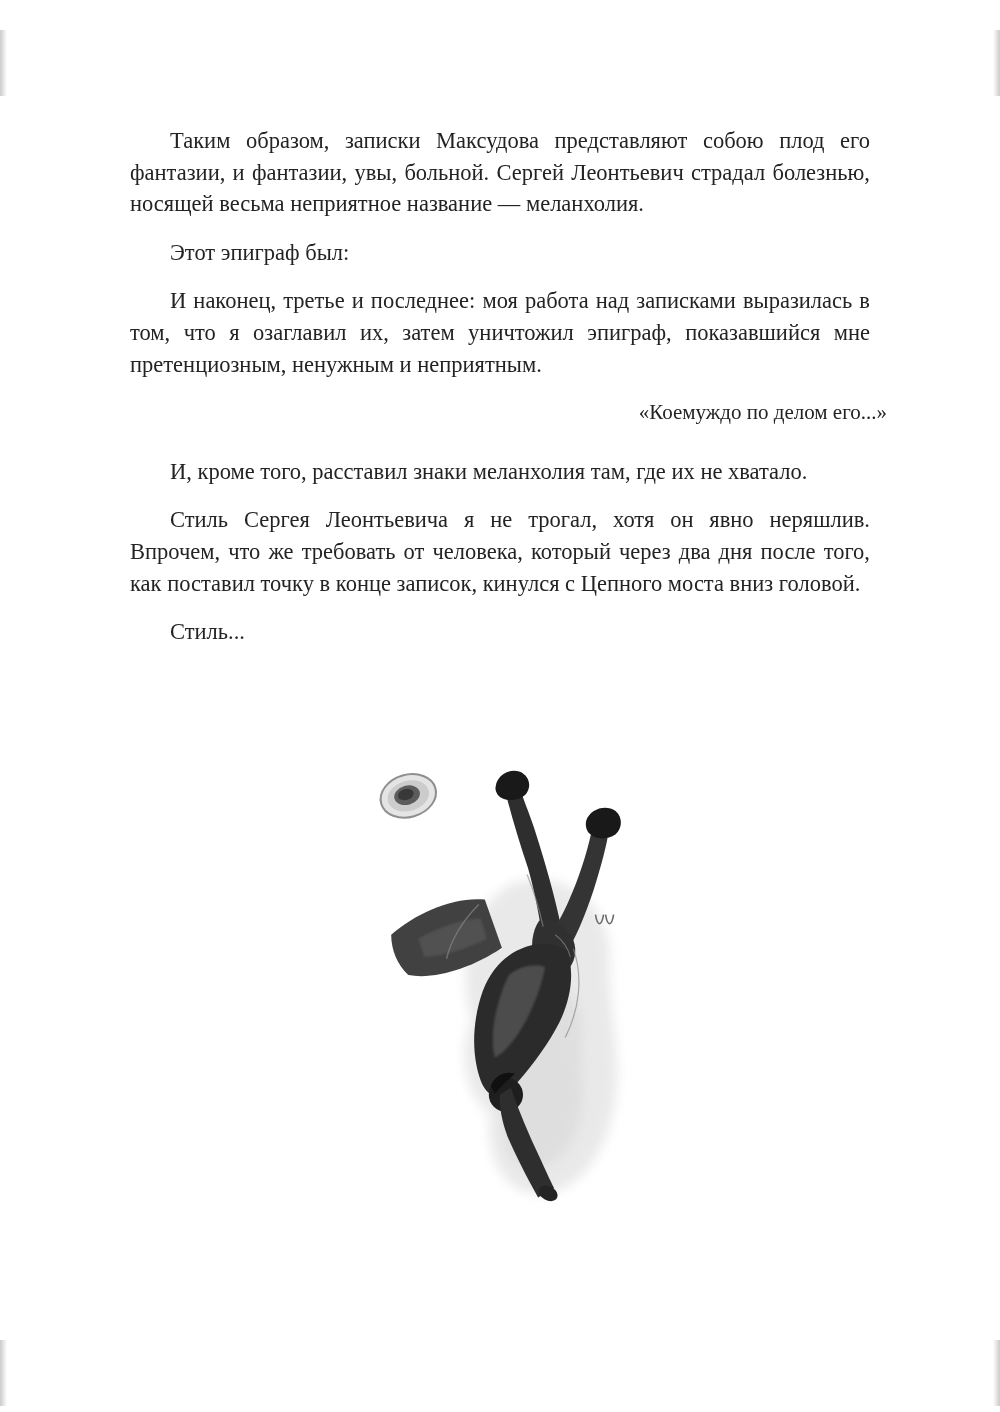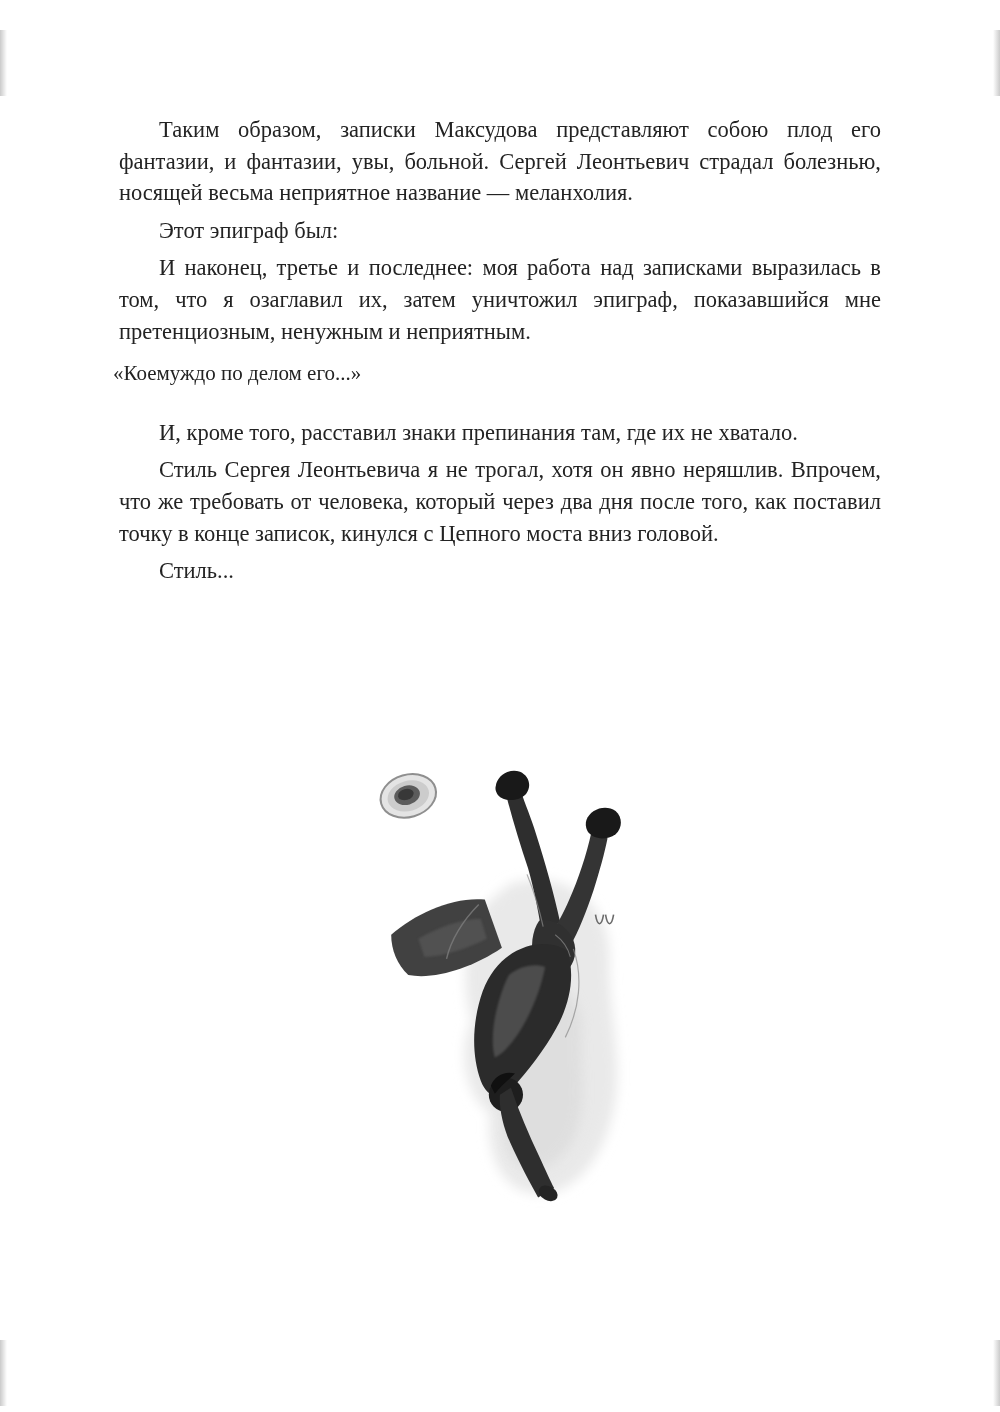--- a/index.html
+++ b/index.html
@@ -22,25 +22,25 @@
     top: 108px;
     width: 774px;
     color: #232323;
     font-size: 22.5px;
     line-height: 31.6px;
     text-align: justify;
     hyphens: auto;
   }
   .text-block p {
     text-indent: 40px;
-    margin: 6px;
+    margin: 17px;
   }
   .text-block p.epigraph {
     text-indent: 0;
-    text-align: left;
+    text-align: right;
     font-size: 21px;
     margin: 11px 0 27px 0;
   }
   .illustration {
     position: absolute;
     left: 358px;
     top: 733px;
     width: 322px;
     height: 484px;
   }
@@ -65,21 +65,21 @@
   <div class="edge left top"></div>
   <div class="edge right top"></div>
   <div class="edge left bottom"></div>
   <div class="edge right bottom"></div>
 
   <div class="text-block" lang="ru">
     <p>Таким образом, записки Максудова представляют собою плод его фантазии, и фантазии, увы, больной. Сергей Леонтьевич страдал болезнью, носящей весьма неприятное название — меланхолия.</p>
     <p>Этот эпиграф был:</p>
     <p>И наконец, третье и последнее: моя работа над записками выразилась в том, что я озаглавил их, затем уничтожил эпиграф, показавшийся мне претенциозным, ненужным и неприятным.</p>
     <p class="epigraph">«Коемуждо по делом его...»</p>
-    <p>И, кроме того, расставил знаки препинания там, где их не хватало.</p>
+    <p>И, кроме того, расставил знаки меланхолия там, где их не хватало.</p>
     <p>Стиль Сергея Леонтьевича я не трогал, хотя он явно неряшлив. Впрочем, что же требовать от человека, который через два дня после того, как поставил точку в конце записок, кинулся с Цепного моста вниз головой.</p>
     <p>Стиль...</p>
   </div>
 
   <div class="illustration">
     <svg viewBox="0 0 320 480" xmlns="http://www.w3.org/2000/svg">
       <defs>
         <filter id="wash" x="-30%" y="-30%" width="160%" height="160%">
           <feGaussianBlur stdDeviation="6"></feGaussianBlur>
         </filter>

